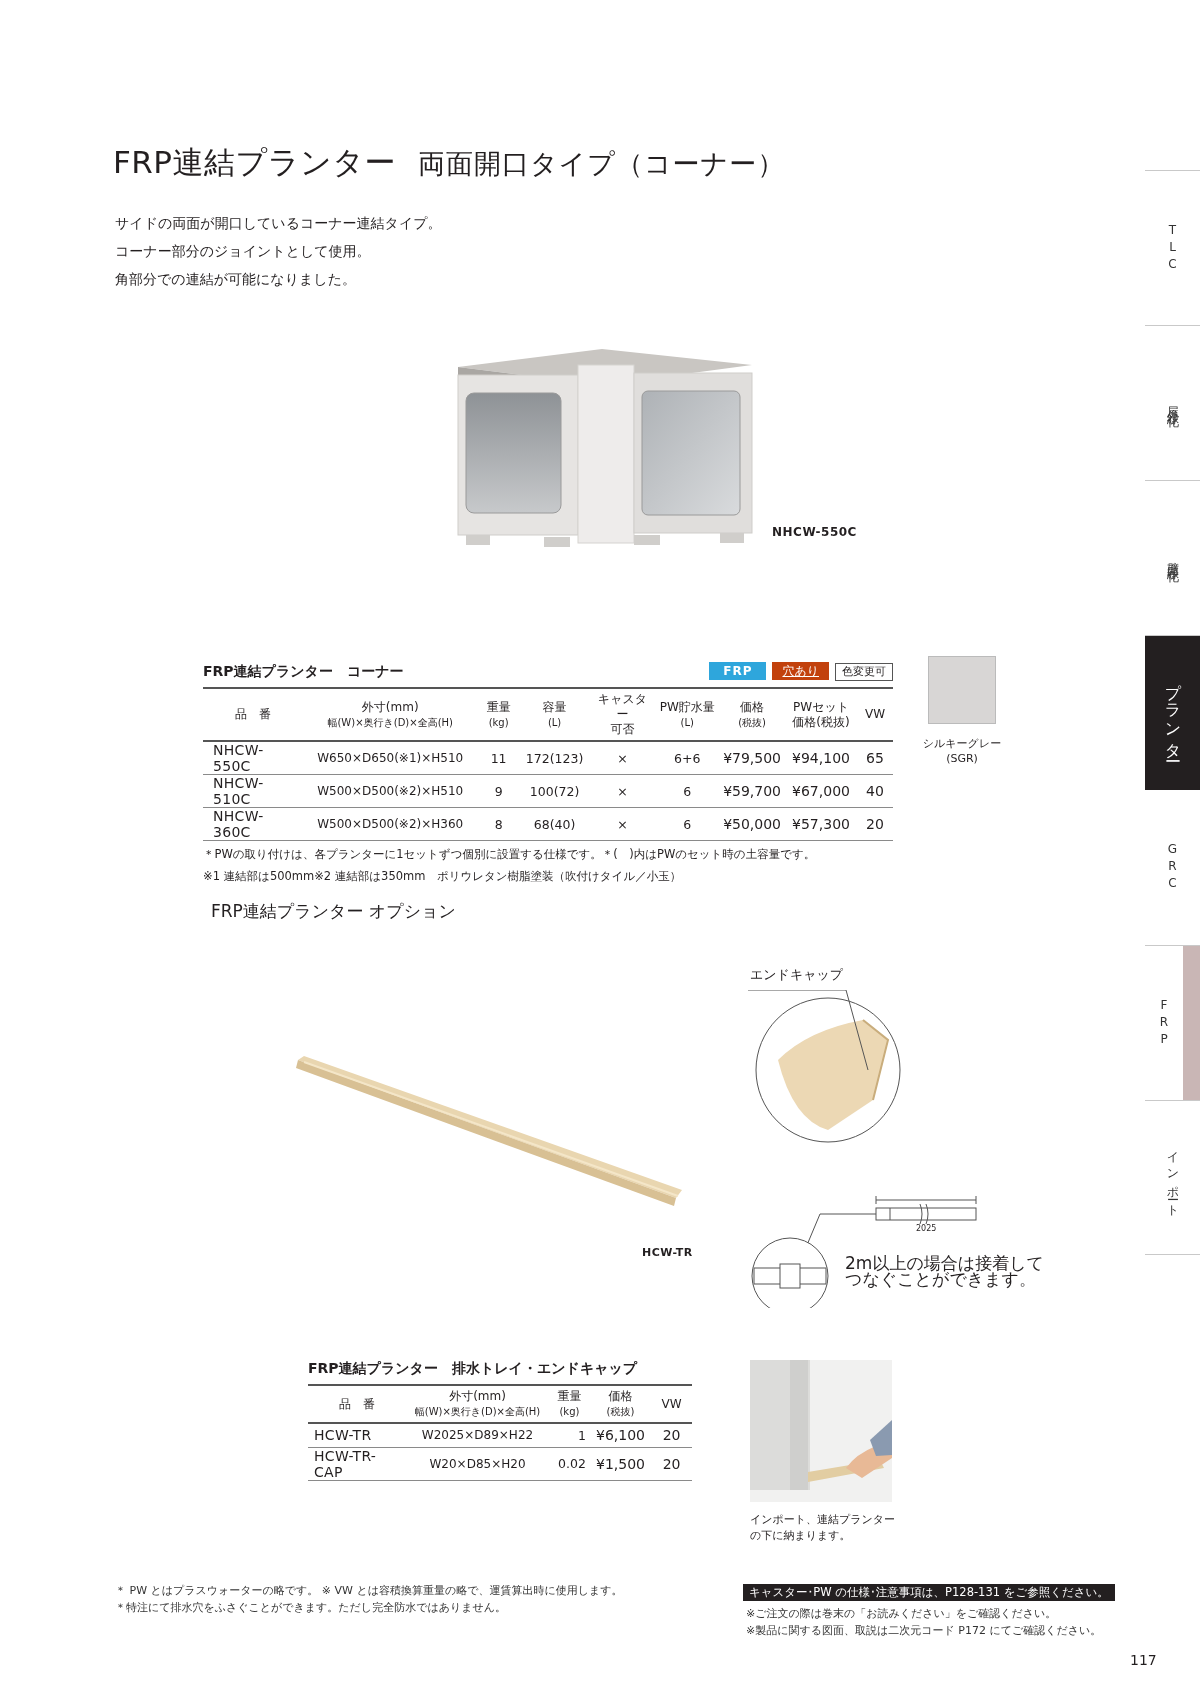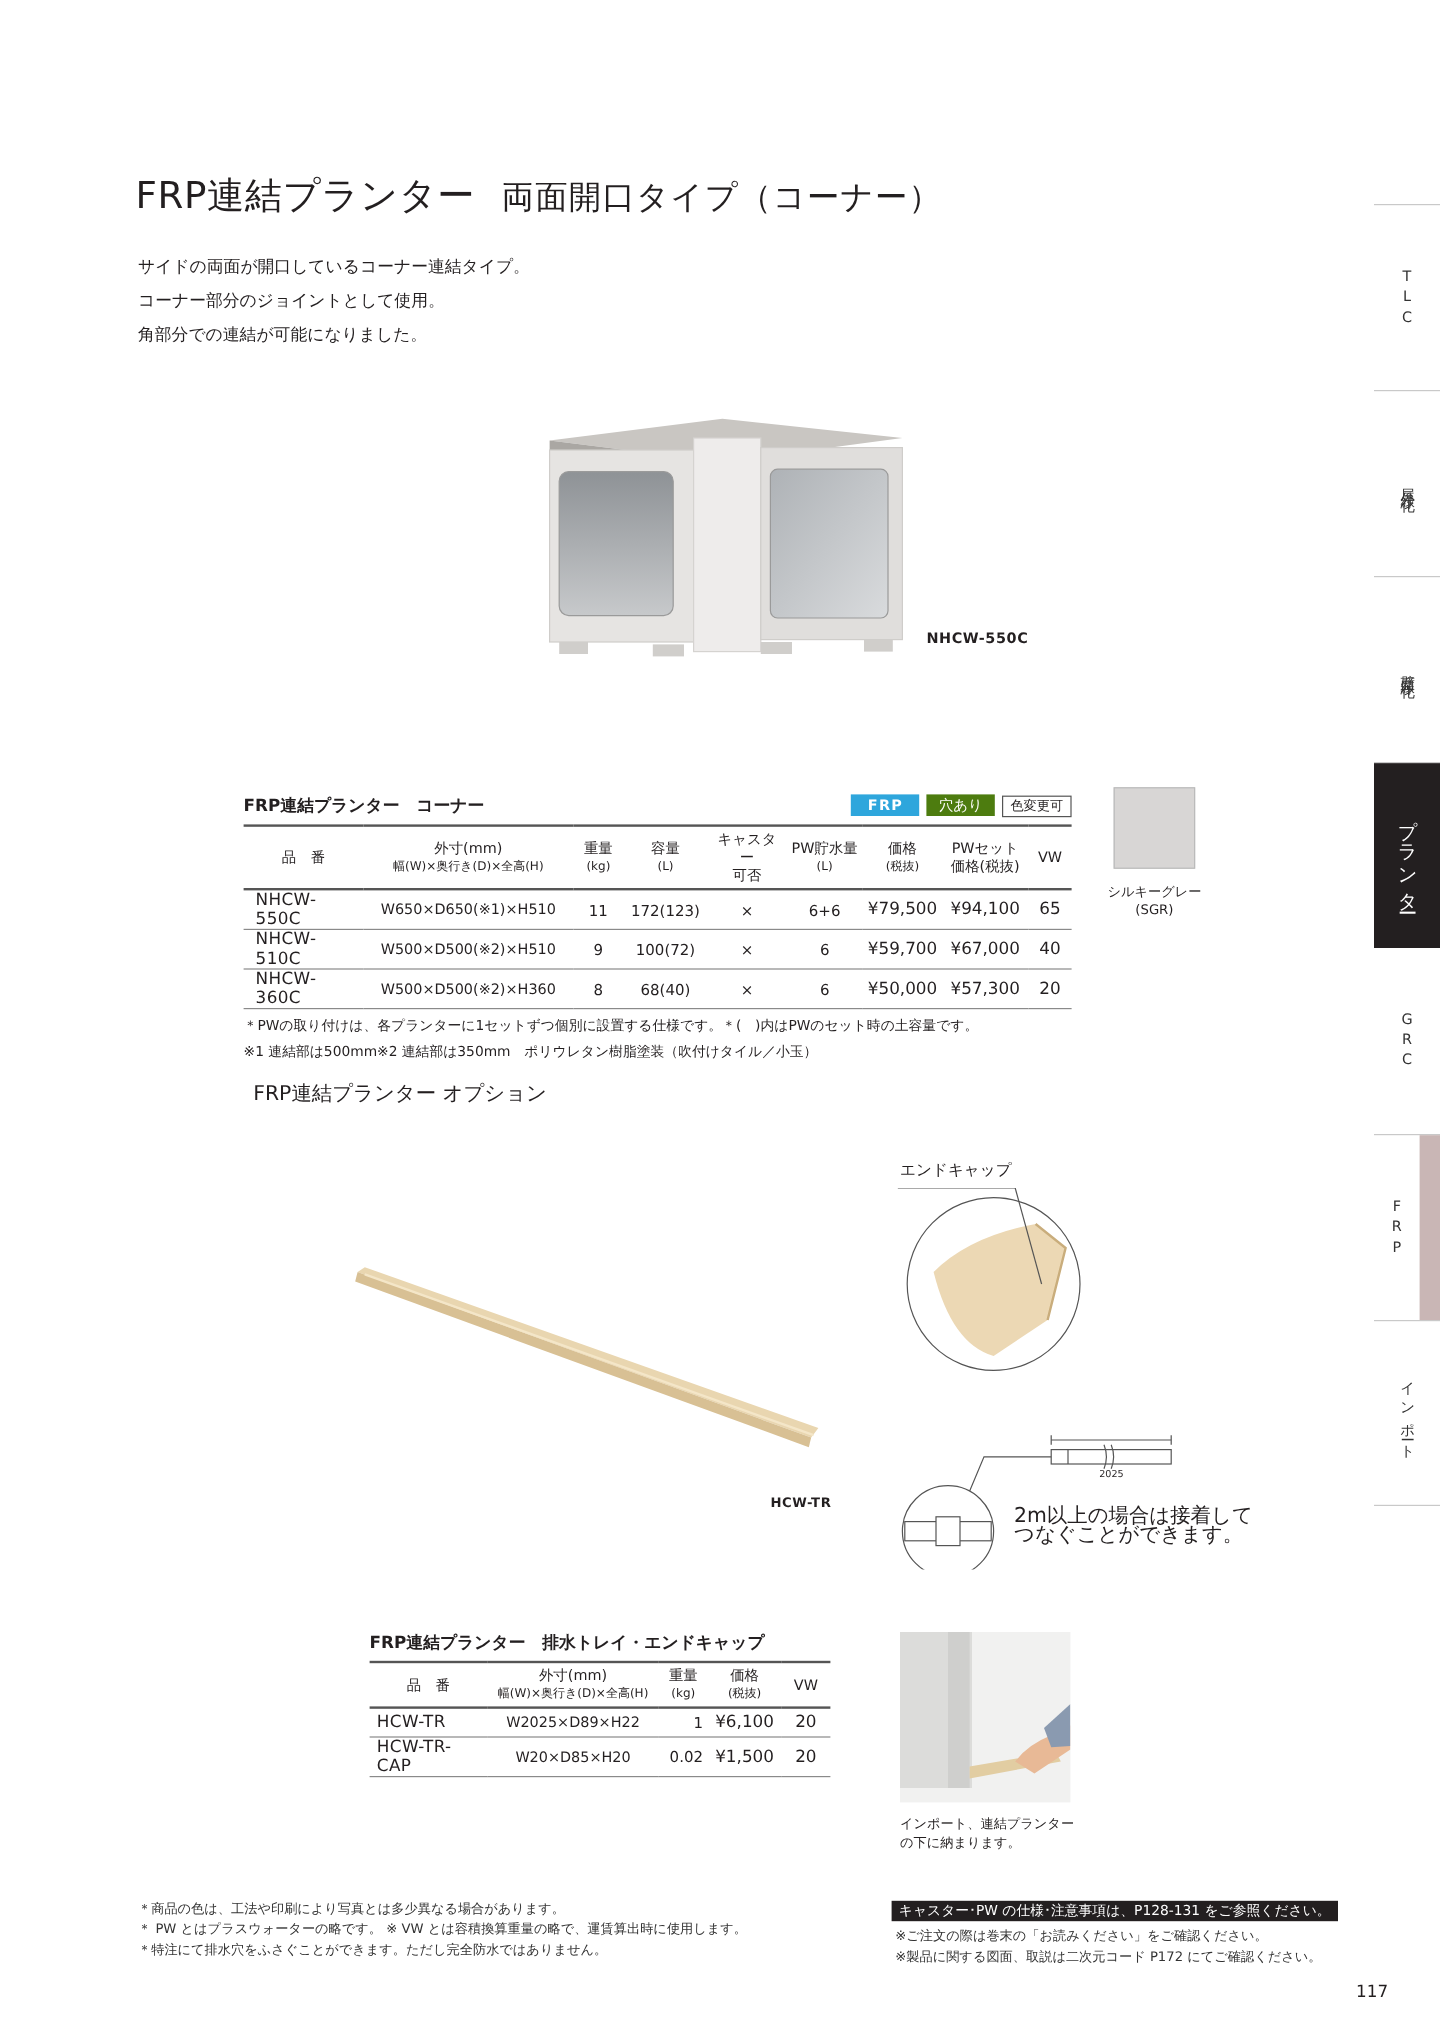--- a/index.html
+++ b/index.html
@@ -27,21 +27,21 @@
   table.spec td { padding: 0 4px; height: 24px; text-align: center; border-bottom: 1px solid #8a8a8a; }
   table.spec thead tr { border-top: 2px solid #555; border-bottom: 2px solid #555; }
   table.spec td.code { text-align: left; font-size: 14px; padding-left: 10px; letter-spacing: 0.3px; }
   table.spec td.price { font-size: 14px; }
   table.spec td.num { font-size: 14px; }
   table.spec td.size { font-size: 12px; }
   table.spec td.r { text-align: right; }
 
   .badge { display: inline-block; font-size: 12px; height: 18px; line-height: 18px; padding: 0 10px; margin-left: 6px; }
   .badge.frp { background: #2ea6dc; color: #fff; font-weight: bold; letter-spacing: 1px; padding: 0 14px; }
-  .badge.hole { background: #4d7c0f; color: #fff; padding: 0 10px; }
+  .badge.hole { background: #c2410c; color: #fff; padding: 0 10px; text-decoration: underline; }
   .badge.color { border: 1px solid #555; color: #231f20; font-size: 11px; padding: 0 6px; height: 18px; line-height: 16px; }
 
   .note { font-size: 11.5px; line-height: 22px; }
 
   
   .side-tab { position: absolute; left: 1145px; width: 55px; border-top: 1px solid #c9c9c9; display: flex; align-items: center; justify-content: center; }
   .side-tab .lbl { writing-mode: vertical-rl; font-size: 12px; letter-spacing: 3px; color: #333; text-orientation: upright; }
   .side-tab.active { background: #231f20; }
   .side-tab.active .lbl { color: #fff; font-size: 16px; letter-spacing: 2px; }
   .side-tab .accent { position: absolute; right: 0; top: 0; bottom: 0; width: 17px; background: #c9b6b5; }
@@ -247,21 +247,20 @@
     <path d="M96,108 q10,-14 30,-22 l16,-8 l0,20 l-30,20 z" fill="#e8b996"></path>
     <polygon points="120,80 142,60 142,95 126,96" fill="#8a9ab0"></polygon>
   </svg>
 </div>
 <div class="abs" style="left:750px; top:1512px; font-size:11px; line-height:16px;">
   <div>インポート、連結プランター</div>
   <div>の下に納まります。</div>
 </div>
 
 <div class="abs foot-note" style="left:115px; top:1582px;">
-  <div>＊商品の色は、工法や印刷により写真とは多少異なる場合があります。</div>
   <div>＊ PW とはプラスウォーターの略です。 ※ VW とは容積換算重量の略で、運賃算出時に使用します。</div>
   <div>＊特注にて排水穴をふさぐことができます。ただし完全防水ではありません。</div>
 </div>
 <div class="abs dark-bar" style="left:743px; top:1584px;">キャスター･PW の仕様･注意事項は、P128-131 をご参照ください。</div>
 <div class="abs foot-note" style="left:746px; top:1605px;">
   <div>※ご注文の際は巻末の「お読みください」をご確認ください。</div>
   <div>※製品に関する図面、取説は二次元コード P172 にてご確認ください。</div>
 </div>
 <div class="abs page-num" style="left:1130px; top:1652px;">117</div>
 

